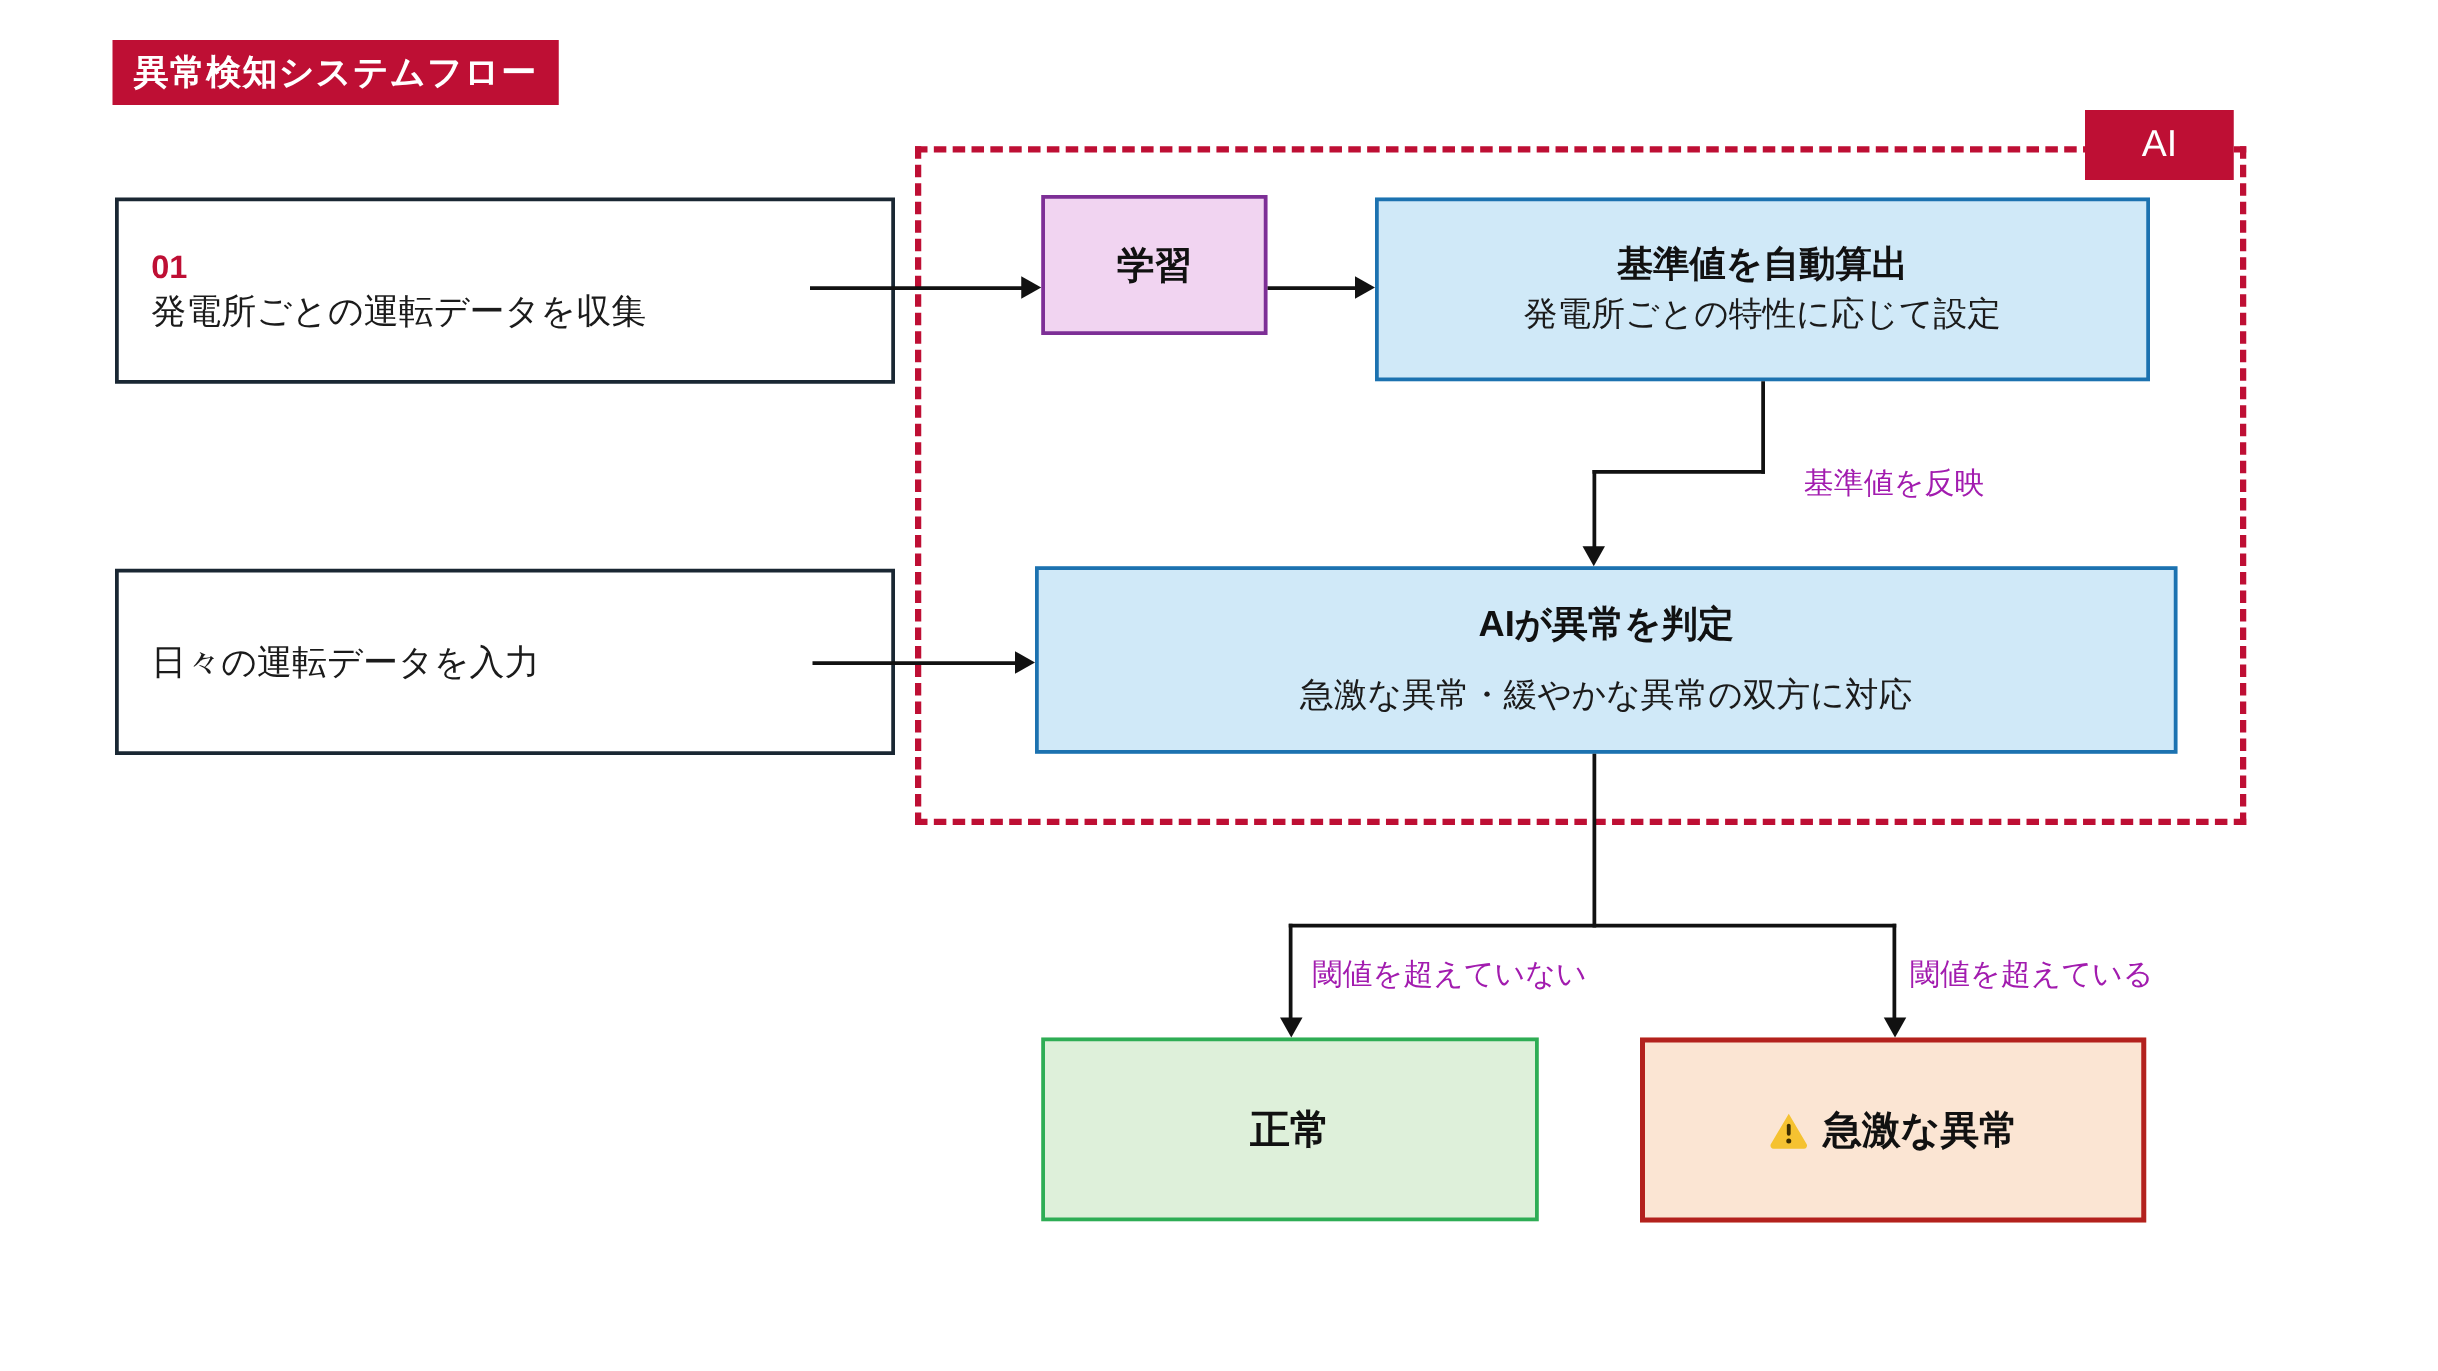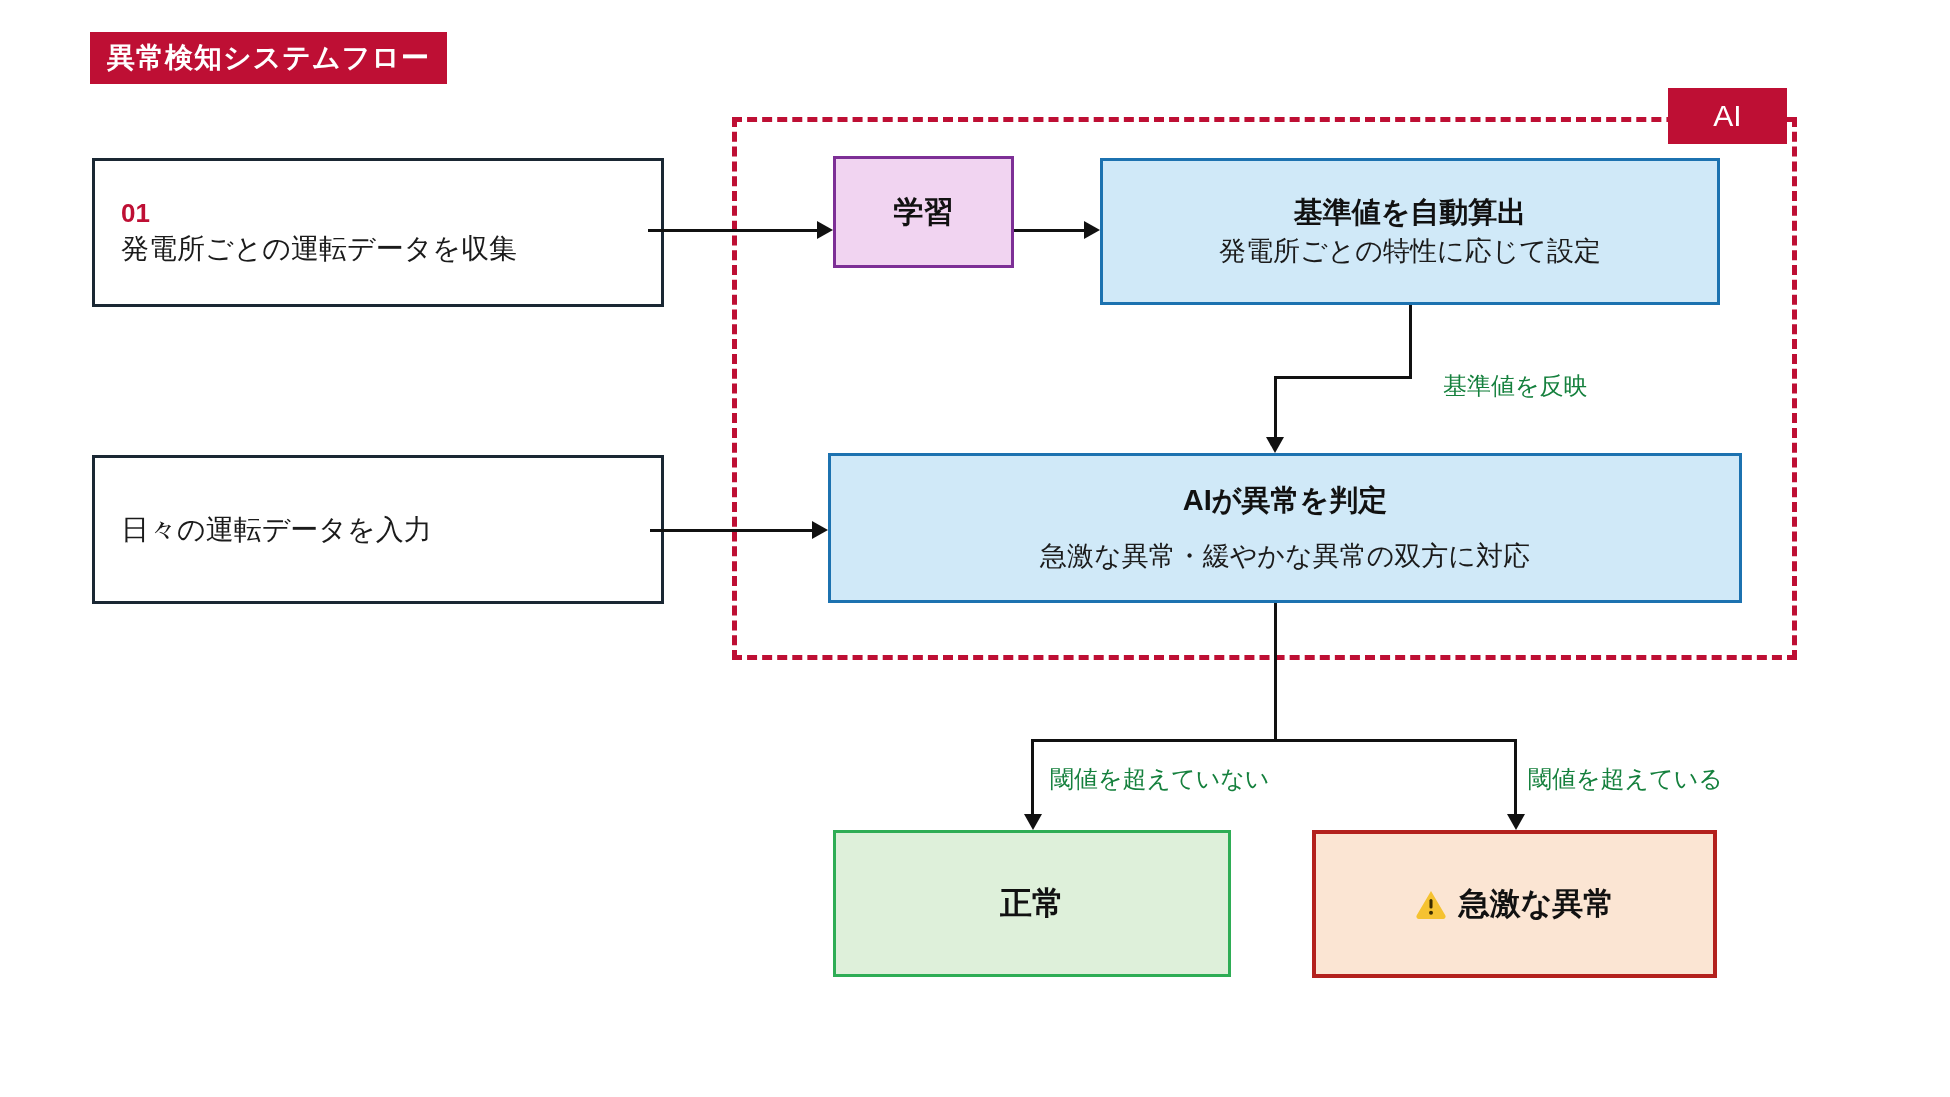--- a/index.html
+++ b/index.html
@@ -18,21 +18,21 @@
   }
   html,body{margin:0;padding:0;background:#fff;}
   body{font-family:"Liberation Sans","DejaVu Sans",sans-serif;color:#1b1b1b;}
   .canvas{position:relative;width:1950px;height:1097px;background:#fff;overflow:hidden;}
 
   
   .title-badge{position:absolute;left:90px;top:32px;background:var(--accent);color:#fff;
     font-size:28px;font-weight:bold;padding:7px 17px;letter-spacing:1px;}
 
   
-  .step-box{position:absolute;left:92px;width:572px;height:149px;background:#fff;
+  .step-box{position:absolute;left:92px;width:624px;height:149px;background:#fff;
     border:3px solid var(--box-border-dark);box-sizing:border-box;
     display:flex;flex-direction:column;justify-content:center;padding-left:26px;gap:4px;}
   .step-number{color:var(--accent);font-weight:bold;font-size:26px;line-height:1.1;}
   .step-label{font-size:28px;color:#1b1b1b;line-height:1.2;}
 
   
   .ai-region{position:absolute;left:732px;top:117px;width:1065px;height:543px;
     border:5px dashed var(--accent);box-sizing:border-box;}
   .ai-badge{position:absolute;left:1668px;top:88px;width:119px;height:56px;background:var(--accent);
     color:#fff;font-size:30px;font-weight:normal;display:flex;align-items:center;justify-content:center;z-index:5;}
@@ -59,21 +59,21 @@
 
   
   .hline{position:absolute;height:3px;background:var(--line);}
   .vline{position:absolute;width:3px;background:var(--line);}
   .arr-right{position:absolute;width:0;height:0;border-top:9px solid transparent;
     border-bottom:9px solid transparent;border-left:16px solid var(--line);}
   .arr-down{position:absolute;width:0;height:0;border-left:9px solid transparent;
     border-right:9px solid transparent;border-top:16px solid var(--line);}
 
   
-  .edge-label{position:absolute;font-size:24px;color:#15803d;white-space:nowrap;}
+  .edge-label{position:absolute;font-size:24px;color:#a21caf;white-space:nowrap;}
 </style>
 </head>
 <body>
 
 <div class="canvas">
 
   <div class="title-badge">異常検知システムフロー</div>
 
   <div class="ai-region"></div>
   <div class="ai-badge">AI</div>

